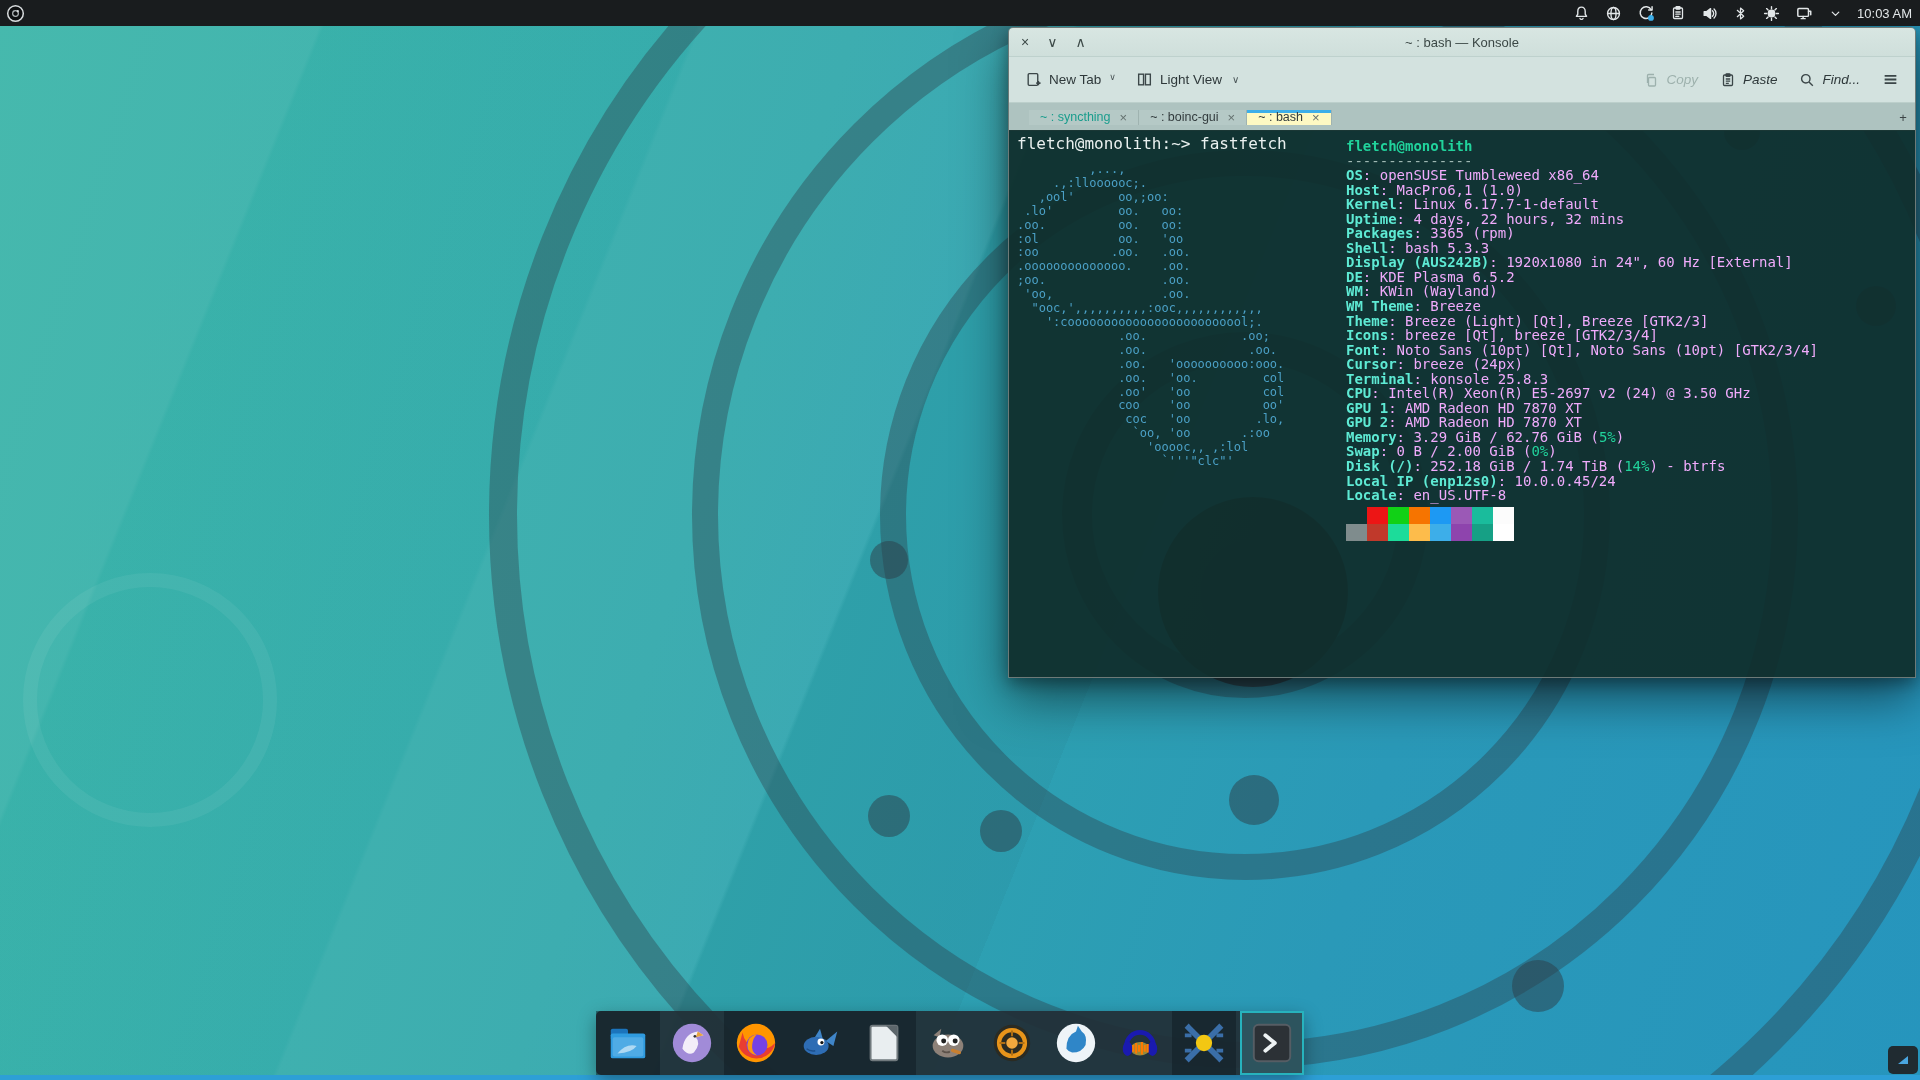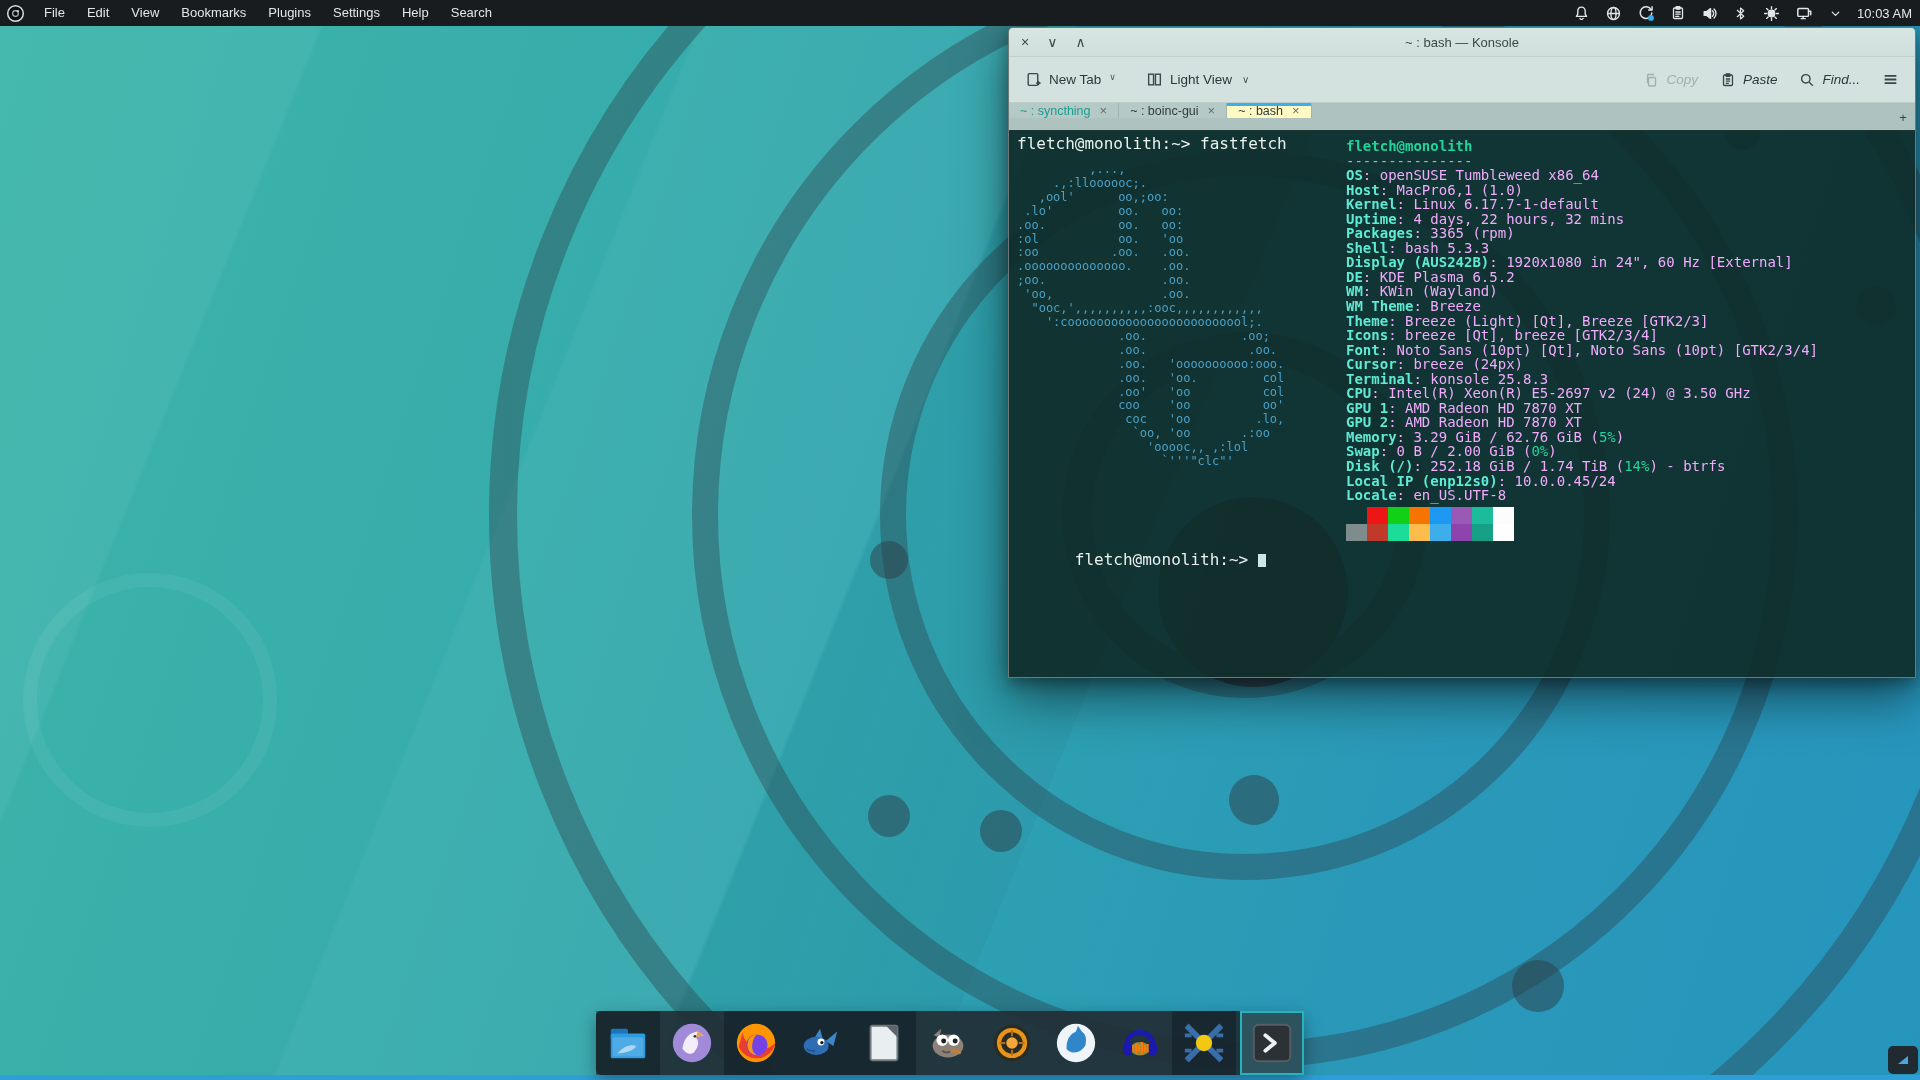--- a/index.html
+++ b/index.html
@@ -24,21 +24,21 @@
   .window{position:absolute;left:1008px;top:27px;width:906px;height:649px;z-index:10;
     border:1px solid #6d7a78;border-radius:5px 5px 0 0;
     box-shadow:0 20px 50px rgba(0,0,0,.5),0 5px 16px rgba(0,0,0,.35);}
   .titlebar{height:28px;background:linear-gradient(#d8e6e2,#cfdfdb);border-radius:4px 4px 0 0;
     position:relative;display:flex;align-items:center;justify-content:center;border-bottom:1px solid #bed1cd;}
   .win-controls{position:absolute;left:12px;top:0;bottom:0;display:flex;gap:18px;align-items:center;
     color:#3d4a48;font-size:14px;}
   .win-title{font-size:13px;color:#3c4846;}
   .toolbar{height:45px;background:#d3e2df;border-bottom:1px solid #bccfcb;display:flex;
     align-items:center;padding:0 16px;color:#2e383a;font-size:13.5px;}
-  .tool-left{display:flex;gap:30px;}
+  .tool-left{display:flex;gap:20px;}
   .tool-btn{display:flex;align-items:center;gap:7px;}
   .tool-btn svg{display:block;}
   .mini-chev{font-size:9px;color:#4a5557;align-self:flex-end;margin:0 0 6px 1px;}
   .tool-right{margin-left:auto;display:flex;gap:22px;align-items:center;font-style:italic;}
   .tool-btn.disabled{color:#9db1ad;}
   .tabbar{height:28px;background:#aec3c0;display:flex;align-items:stretch;}
   .tab{display:flex;align-items:center;gap:9px;padding:0 11px;font-size:12.5px;color:#333c3e;
     background:#b5c9c6;border-right:1px solid #9fb3b0;}
   .tab.active{background:#fef9c3;box-shadow:inset 0 3px 0 #3daee9;}
   .tab.alert .tab-title{color:#1a9d8d;}
@@ -96,30 +96,20 @@
 <div class="bottom-strip"></div>
 
 <div class="menubar">
   <span class="appicon">
     <svg width="19" height="19" viewBox="0 0 20 20">
         <circle cx="10" cy="10" r="8.2" fill="#0d0f10" stroke="#d8dcde" stroke-width="1.6"></circle>
         <circle cx="10" cy="10" r="3" fill="none" stroke="#aeb4b6" stroke-width="1.3"></circle>
         <circle cx="12.4" cy="7.6" r="1.2" fill="#d8dcde"></circle>
       </svg>
   </span>
-  <span style="display:flex;">
-      <span class="menu-item">File</span>
-      <span class="menu-item">Edit</span>
-      <span class="menu-item">View</span>
-      <span class="menu-item">Bookmarks</span>
-      <span class="menu-item">Plugins</span>
-      <span class="menu-item">Settings</span>
-      <span class="menu-item">Help</span>
-      <span class="menu-item">Search</span>
-    </span>
   <span class="tray">
       <span class="tray-ic">
         <svg width="17" height="17" viewBox="0 0 16 16" stroke="#e2e6e8" fill="none" stroke-width="1.3" stroke-linecap="round" stroke-linejoin="round">
           <path d="M8 2C5.8 2 4.5 3.8 4.5 6v2.6L3.2 10.7h9.6L11.5 8.6V6C11.5 3.8 10.2 2 8 2z"></path>
           <path d="M6.6 12.6a1.5 1.5 0 0 0 2.8 0"></path>
         </svg>
       </span>
       <span class="tray-ic">
         <svg width="17" height="17" viewBox="0 0 16 16" stroke="#e2e6e8" fill="none" stroke-width="1.3" stroke-linecap="round" stroke-linejoin="round">
           <circle cx="8" cy="8" r="5.6"></circle>
@@ -226,21 +216,21 @@
         <span>Find...</span>
       </span>
       <span class="tool-btn">
         <svg width="17" height="17" viewBox="0 0 16 16" stroke="#3b4648" stroke-width="1.7">
             <path d="M2.5 4.5h11M2.5 8h11M2.5 11.5h11"></path>
           </svg>
       </span>
     </span>
   </div>
   <div class="tabbar">
-    <span style="display:flex;align-items:flex-start;">
+    <span style="display:flex;align-items:center;margin-left:20px;">
         <div class="tab alert">
           <span class="tab-title">~ : syncthing</span>
           <span class="close">×</span>
         </div>
         <div class="tab">
           <span class="tab-title">~ : boinc-gui</span>
           <span class="close">×</span>
         </div>
         <div class="tab active">
           <span class="tab-title">~ : bash</span>
@@ -268,23 +258,20 @@
               .oo.   'oooooooooo:ooo.
               .oo.   'oo.         col
               .oo'   'oo          col
               coo    'oo          oo'
                coc   'oo         .lo,
                 `oo, 'oo       .:oo
                   'ooooc,, ,:lol
                     `'''"clc"'</pre>
     <div class="t-abs" style="left:337px;top:8px"><div class="info-line"><span class="sg-user">fletch@monolith</span></div><div class="info-line"><span class="sg-sep">---------------</span></div><div class="info-line"><span class="sg-label">OS</span><span class="sg-value">: openSUSE Tumbleweed x86_64</span></div><div class="info-line"><span class="sg-label">Host</span><span class="sg-value">: MacPro6,1 (1.0)</span></div><div class="info-line"><span class="sg-label">Kernel</span><span class="sg-value">: Linux 6.17.7-1-default</span></div><div class="info-line"><span class="sg-label">Uptime</span><span class="sg-value">: 4 days, 22 hours, 32 mins</span></div><div class="info-line"><span class="sg-label">Packages</span><span class="sg-value">: 3365 (rpm)</span></div><div class="info-line"><span class="sg-label">Shell</span><span class="sg-value">: bash 5.3.3</span></div><div class="info-line"><span class="sg-label">Display (AUS242B)</span><span class="sg-value">: 1920x1080 in 24", 60 Hz [External]</span></div><div class="info-line"><span class="sg-label">DE</span><span class="sg-value">: KDE Plasma 6.5.2</span></div><div class="info-line"><span class="sg-label">WM</span><span class="sg-value">: KWin (Wayland)</span></div><div class="info-line"><span class="sg-label">WM Theme</span><span class="sg-value">: Breeze</span></div><div class="info-line"><span class="sg-label">Theme</span><span class="sg-value">: Breeze (Light) [Qt], Breeze [GTK2/3]</span></div><div class="info-line"><span class="sg-label">Icons</span><span class="sg-value">: breeze [Qt], breeze [GTK2/3/4]</span></div><div class="info-line"><span class="sg-label">Font</span><span class="sg-value">: Noto Sans (10pt) [Qt], Noto Sans (10pt) [GTK2/3/4]</span></div><div class="info-line"><span class="sg-label">Cursor</span><span class="sg-value">: breeze (24px)</span></div><div class="info-line"><span class="sg-label">Terminal</span><span class="sg-value">: konsole 25.8.3</span></div><div class="info-line"><span class="sg-label">CPU</span><span class="sg-value">: Intel(R) Xeon(R) E5-2697 v2 (24) @ 3.50 GHz</span></div><div class="info-line"><span class="sg-label">GPU 1</span><span class="sg-value">: AMD Radeon HD 7870 XT</span></div><div class="info-line"><span class="sg-label">GPU 2</span><span class="sg-value">: AMD Radeon HD 7870 XT</span></div><div class="info-line"><span class="sg-label">Memory</span><span class="sg-value">: 3.29 GiB / 62.76 GiB (</span><span class="sg-pct">5%</span><span class="sg-value">)</span></div><div class="info-line"><span class="sg-label">Swap</span><span class="sg-value">: 0 B / 2.00 GiB (</span><span class="sg-pct">0%</span><span class="sg-value">)</span></div><div class="info-line"><span class="sg-label">Disk (/)</span><span class="sg-value">: 252.18 GiB / 1.74 TiB (</span><span class="sg-pct">14%</span><span class="sg-value">) - btrfs</span></div><div class="info-line"><span class="sg-label">Local IP (enp12s0)</span><span class="sg-value">: 10.0.0.45/24</span></div><div class="info-line"><span class="sg-label">Locale</span><span class="sg-value">: en_US.UTF-8</span></div></div>
     <div class="t-abs" style="left:337px;top:377px"><div class="palette-row"><span class="swatch" style="background: transparent;"></span><span class="swatch" style="background: rgb(237, 21, 21);"></span><span class="swatch" style="background: rgb(17, 209, 22);"></span><span class="swatch" style="background: rgb(246, 116, 0);"></span><span class="swatch" style="background: rgb(29, 153, 243);"></span><span class="swatch" style="background: rgb(155, 89, 182);"></span><span class="swatch" style="background: rgb(26, 188, 156);"></span><span class="swatch" style="background: rgb(252, 252, 252);"></span></div><div class="palette-row"><span class="swatch" style="background: rgb(127, 140, 141);"></span><span class="swatch" style="background: rgb(192, 57, 43);"></span><span class="swatch" style="background: rgb(28, 220, 154);"></span><span class="swatch" style="background: rgb(253, 188, 75);"></span><span class="swatch" style="background: rgb(61, 174, 233);"></span><span class="swatch" style="background: rgb(142, 68, 173);"></span><span class="swatch" style="background: rgb(22, 160, 133);"></span><span class="swatch" style="background: rgb(255, 255, 255);"></span></div></div>
-    <div class="t-abs prompt" style="left:8px;top:407px">
-      <span>fletch@monolith:~&gt; </span><span class="cursor"></span>
-    </div>
   </div>
 </div>
 
 <div class="dock">
     <div class="dock-tile running">
       <span style="display: flex;">
         <svg width="46" height="46" viewBox="0 0 48 48">
           <rect x="6" y="9" width="18" height="12" rx="2" fill="#1b74bc"></rect>
           <rect x="6" y="14" width="36" height="26" rx="2" fill="#2f9bdf"></rect>
           <rect x="8" y="18" width="32" height="20" rx="2" fill="#6fbcec" opacity=".5"></rect>

